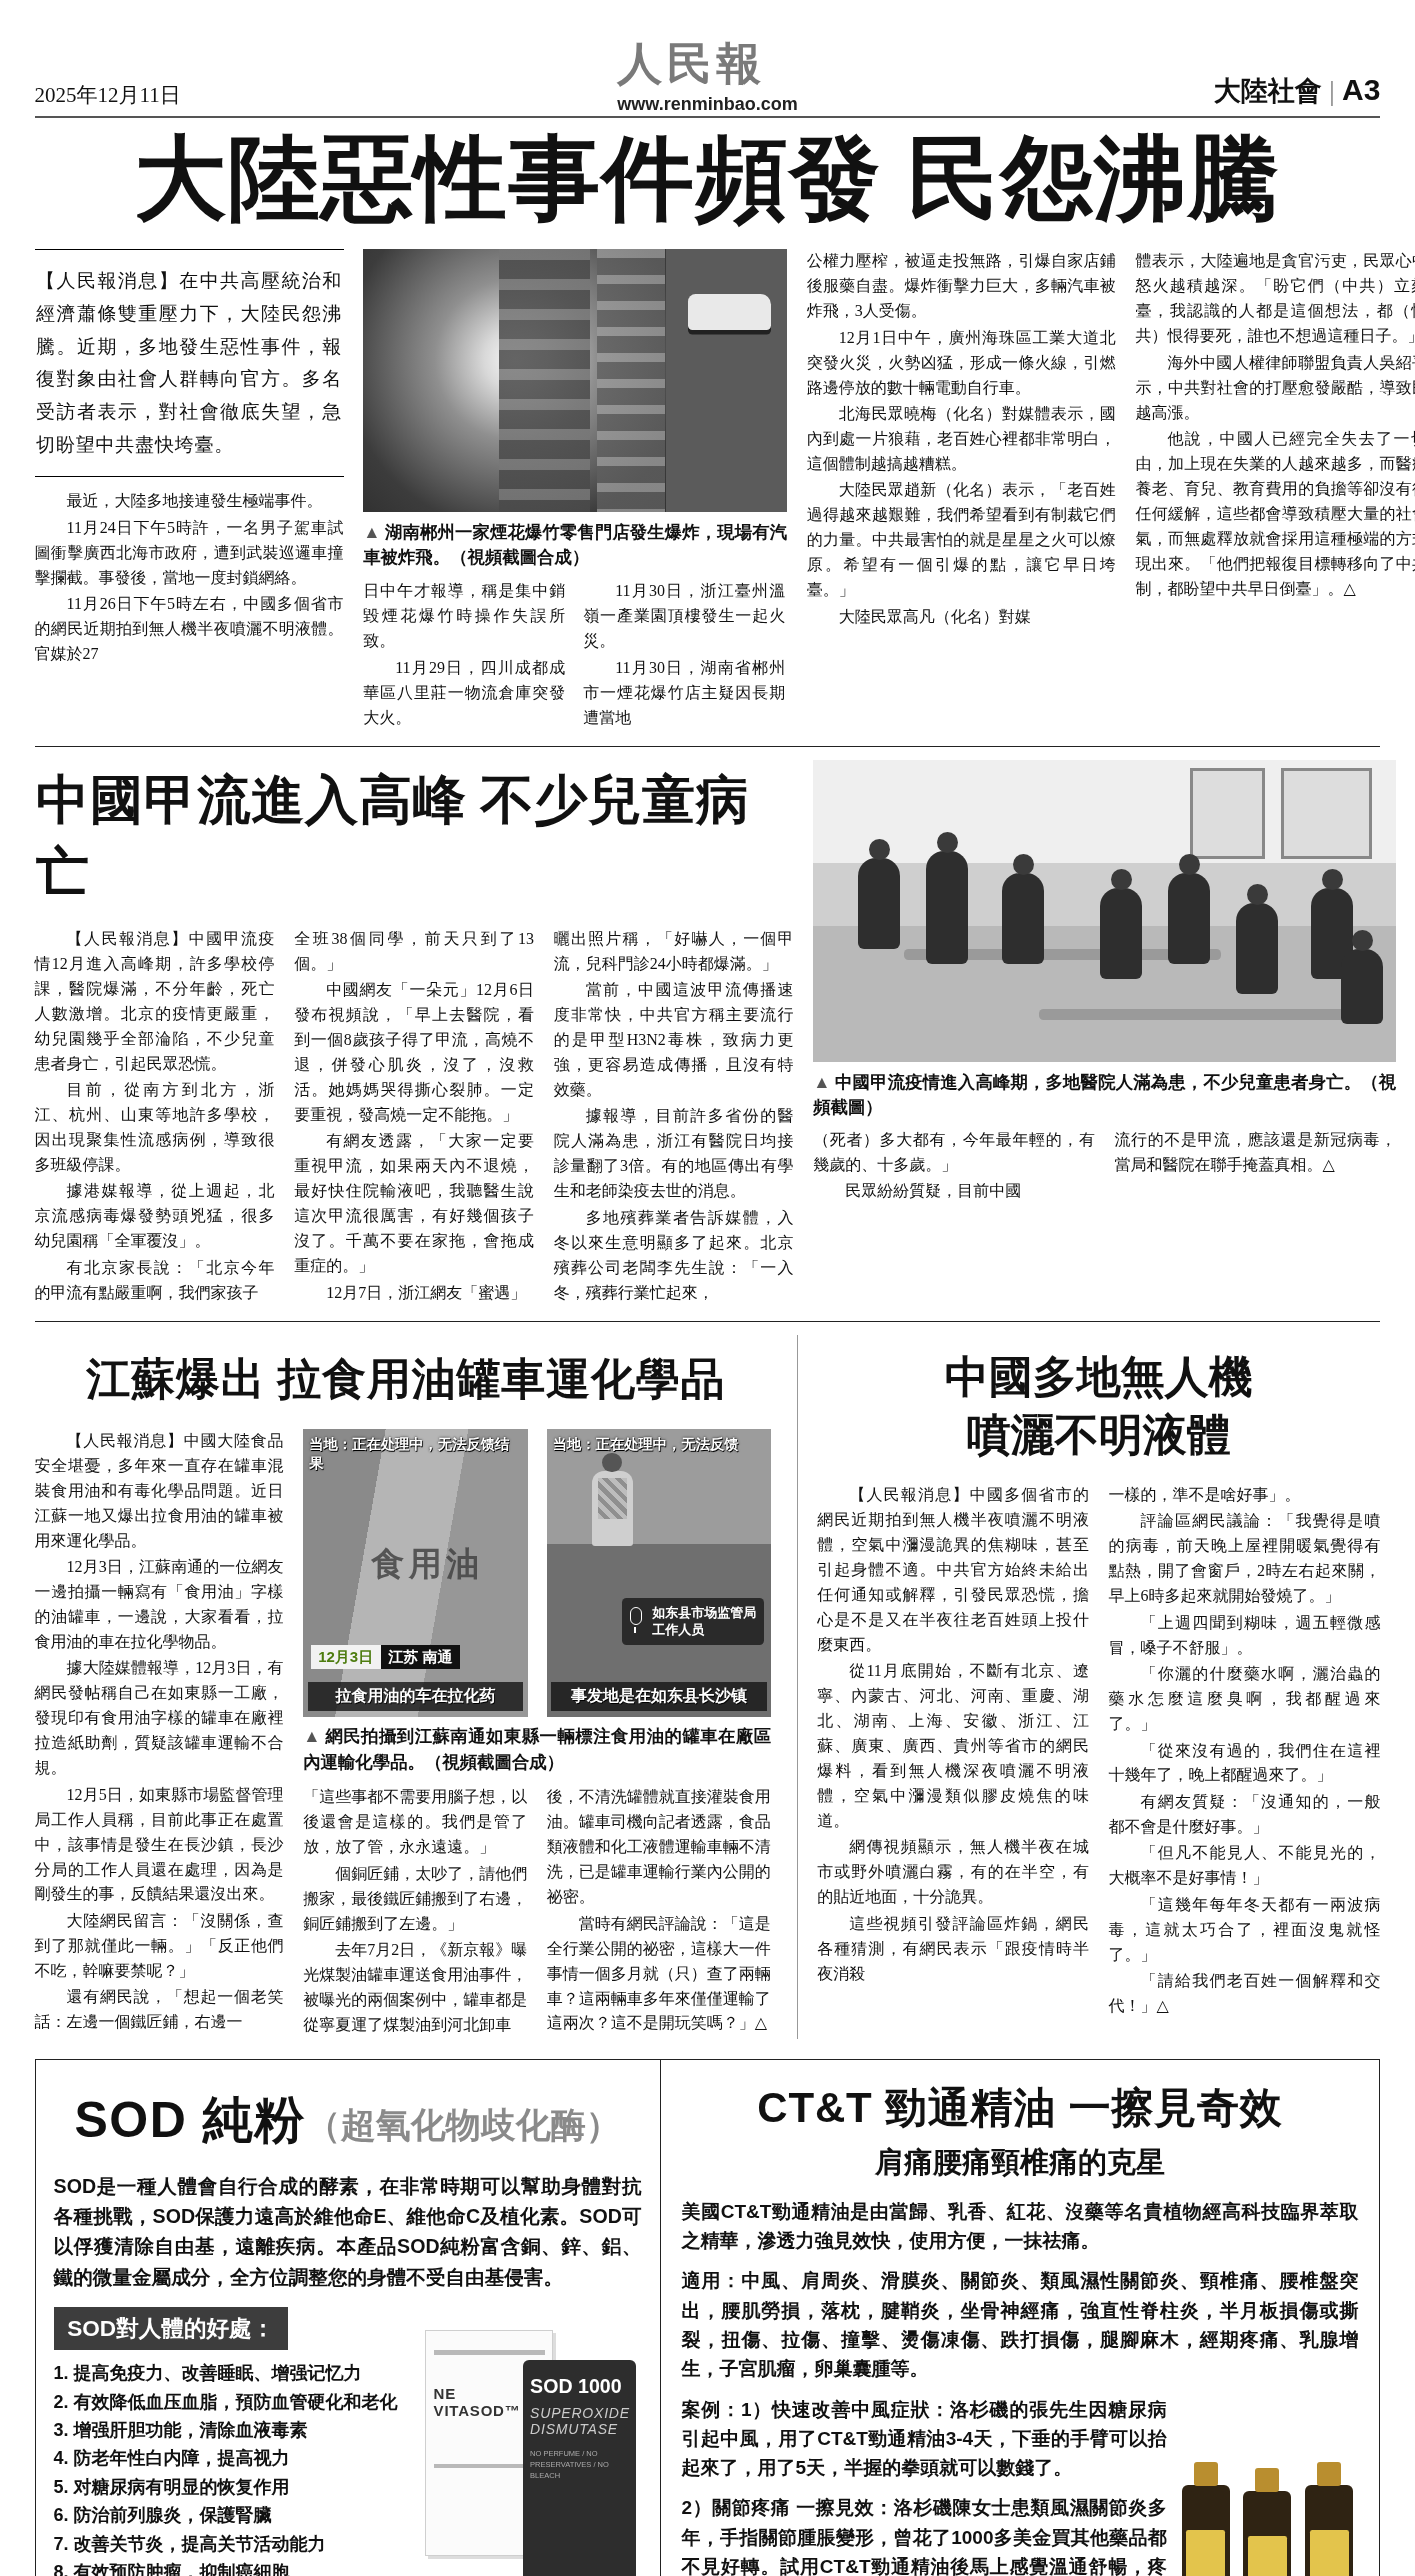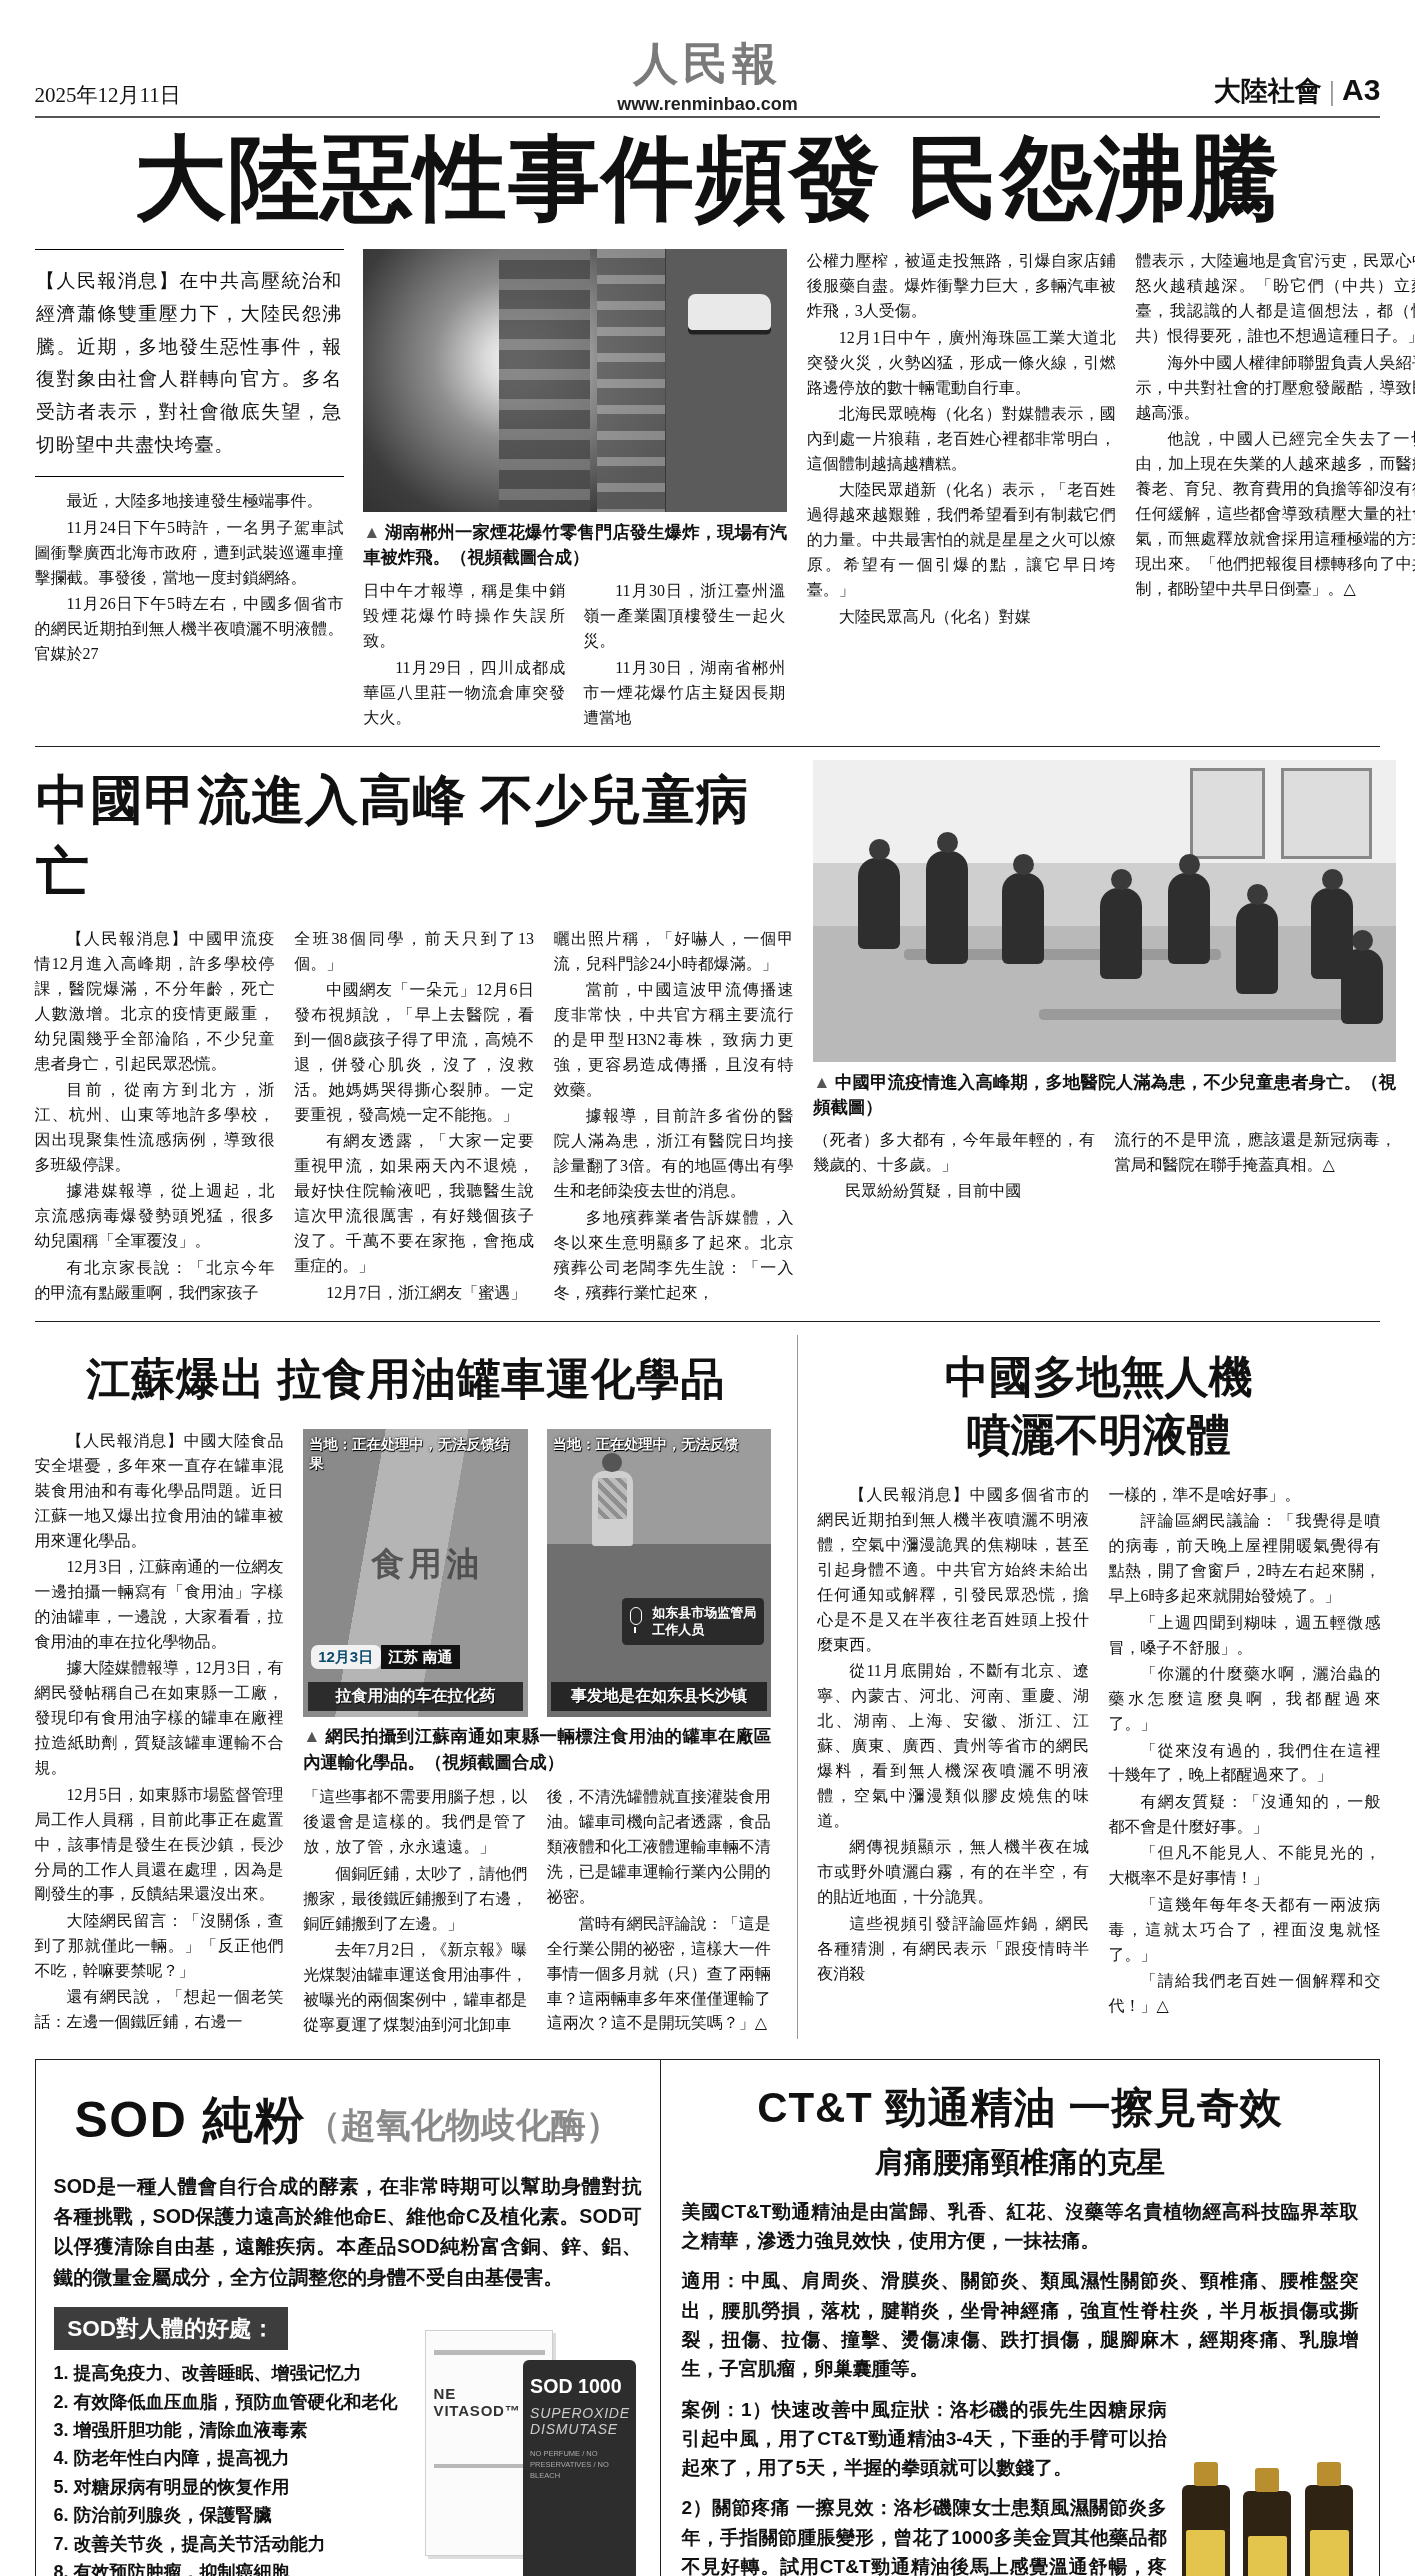--- a/index.html
+++ b/index.html
@@ -5,21 +5,21 @@
   * { margin:0; padding:0; box-sizing:border-box; }
   body { background:#e8e8e8; }
   .page { width:1415px; min-height:2576px; margin:0 auto; background:#fff;
           font-family:"Liberation Serif","DejaVu Serif",serif; color:#111;
           padding:26px 22.6px 19.6px 22.6px; overflow:hidden; }
 
   
   .masthead { display:grid; grid-template-columns:1fr auto 1fr; align-items:end;
               padding:7.5px 12px 0 12px; }
   .m-date { font-size:21px; padding-bottom:6px; }
-  .m-center { text-align:center; }
+  .m-center { text-align:left; }
   .m-logo { font-size:45px; font-weight:bold; color:#7a7a7a; letter-spacing:4.5px;
             font-family:"Liberation Serif",serif; }
   .m-url { font-size:18px; font-weight:bold; color:#222;
            font-family:"Liberation Sans",sans-serif; }
   .m-right { text-align:right; padding-bottom:6px; font-size:27px; }
   .m-section { font-weight:bold; }
   .m-sep { color:#777; padding:0 7.5px; font-weight:normal; }
   .m-page { font-family:"Liberation Sans",sans-serif; font-weight:900; font-size:30px; }
   .m-rule { border-bottom:2.3px solid #555; margin:1.5px 12px 0 12px; }
 
@@ -88,21 +88,21 @@
   .stills { display:flex; gap:19px; }
   .still { width:231px; height:288px; position:relative; overflow:hidden;
            font-family:"Liberation Sans",sans-serif; }
   .still1 { background:linear-gradient(100deg,#8a8a8a 0 30%, #b5b5b5 30% 60%, #979797 60% 100%); }
   .still2 { background:linear-gradient(#9c9c9c 0 40%, #6f6f6f 40% 100%); }
   .ov-top { position:absolute; top:6px; left:6px; right:6px; color:#fff; font-weight:bold;
             font-size:14.3px; text-shadow:0 0 2.3px #000, 0.8px 0.8px 0 #000; }
   .tank-text { position:absolute; top:113px; left:68px; font-size:33px; color:#3e3e3e;
                font-weight:bold; letter-spacing:4.5px; opacity:.8; }
   .tag-row { position:absolute; bottom:48px; left:7.5px; display:flex; font-size:15px; font-weight:bold; }
-  .tag-date { background:#f2f2f2; color:#0c4a6e; padding:2.3px 7.5px;border-radius:7px; }
+  .tag-date { background:#f2f2f2; color:#4d7c0f; padding:2.3px 7.5px; }
   .tag-loc { background:#111; color:#fff; padding:2.3px 7.5px; }
   .banner { position:absolute; bottom:6px; left:0; right:0; margin:0 4.5px; background:rgba(20,20,20,.8);
             color:#fff; font-weight:bold; font-size:16px; text-align:center; padding:3.8px 3px;
             text-shadow:0.8px 0.8px 0 #000; }
   .vest { position:absolute; top:42px; left:45px; width:41px; height:75px; background:#cfcfcf;
           border-radius:12px 12px 3px 3px; }
   .vest::before { content:""; position:absolute; top:-18px; left:10.6px; width:19.6px; height:19.6px;
                   border-radius:50%; background:#555; }
   .vest::after { content:""; position:absolute; top:7.5px; left:6px; width:29px; height:41px;
                  background:repeating-linear-gradient(45deg,#bdbdbd 0 4.5px,#8f8f8f 4.5px 9px); }

